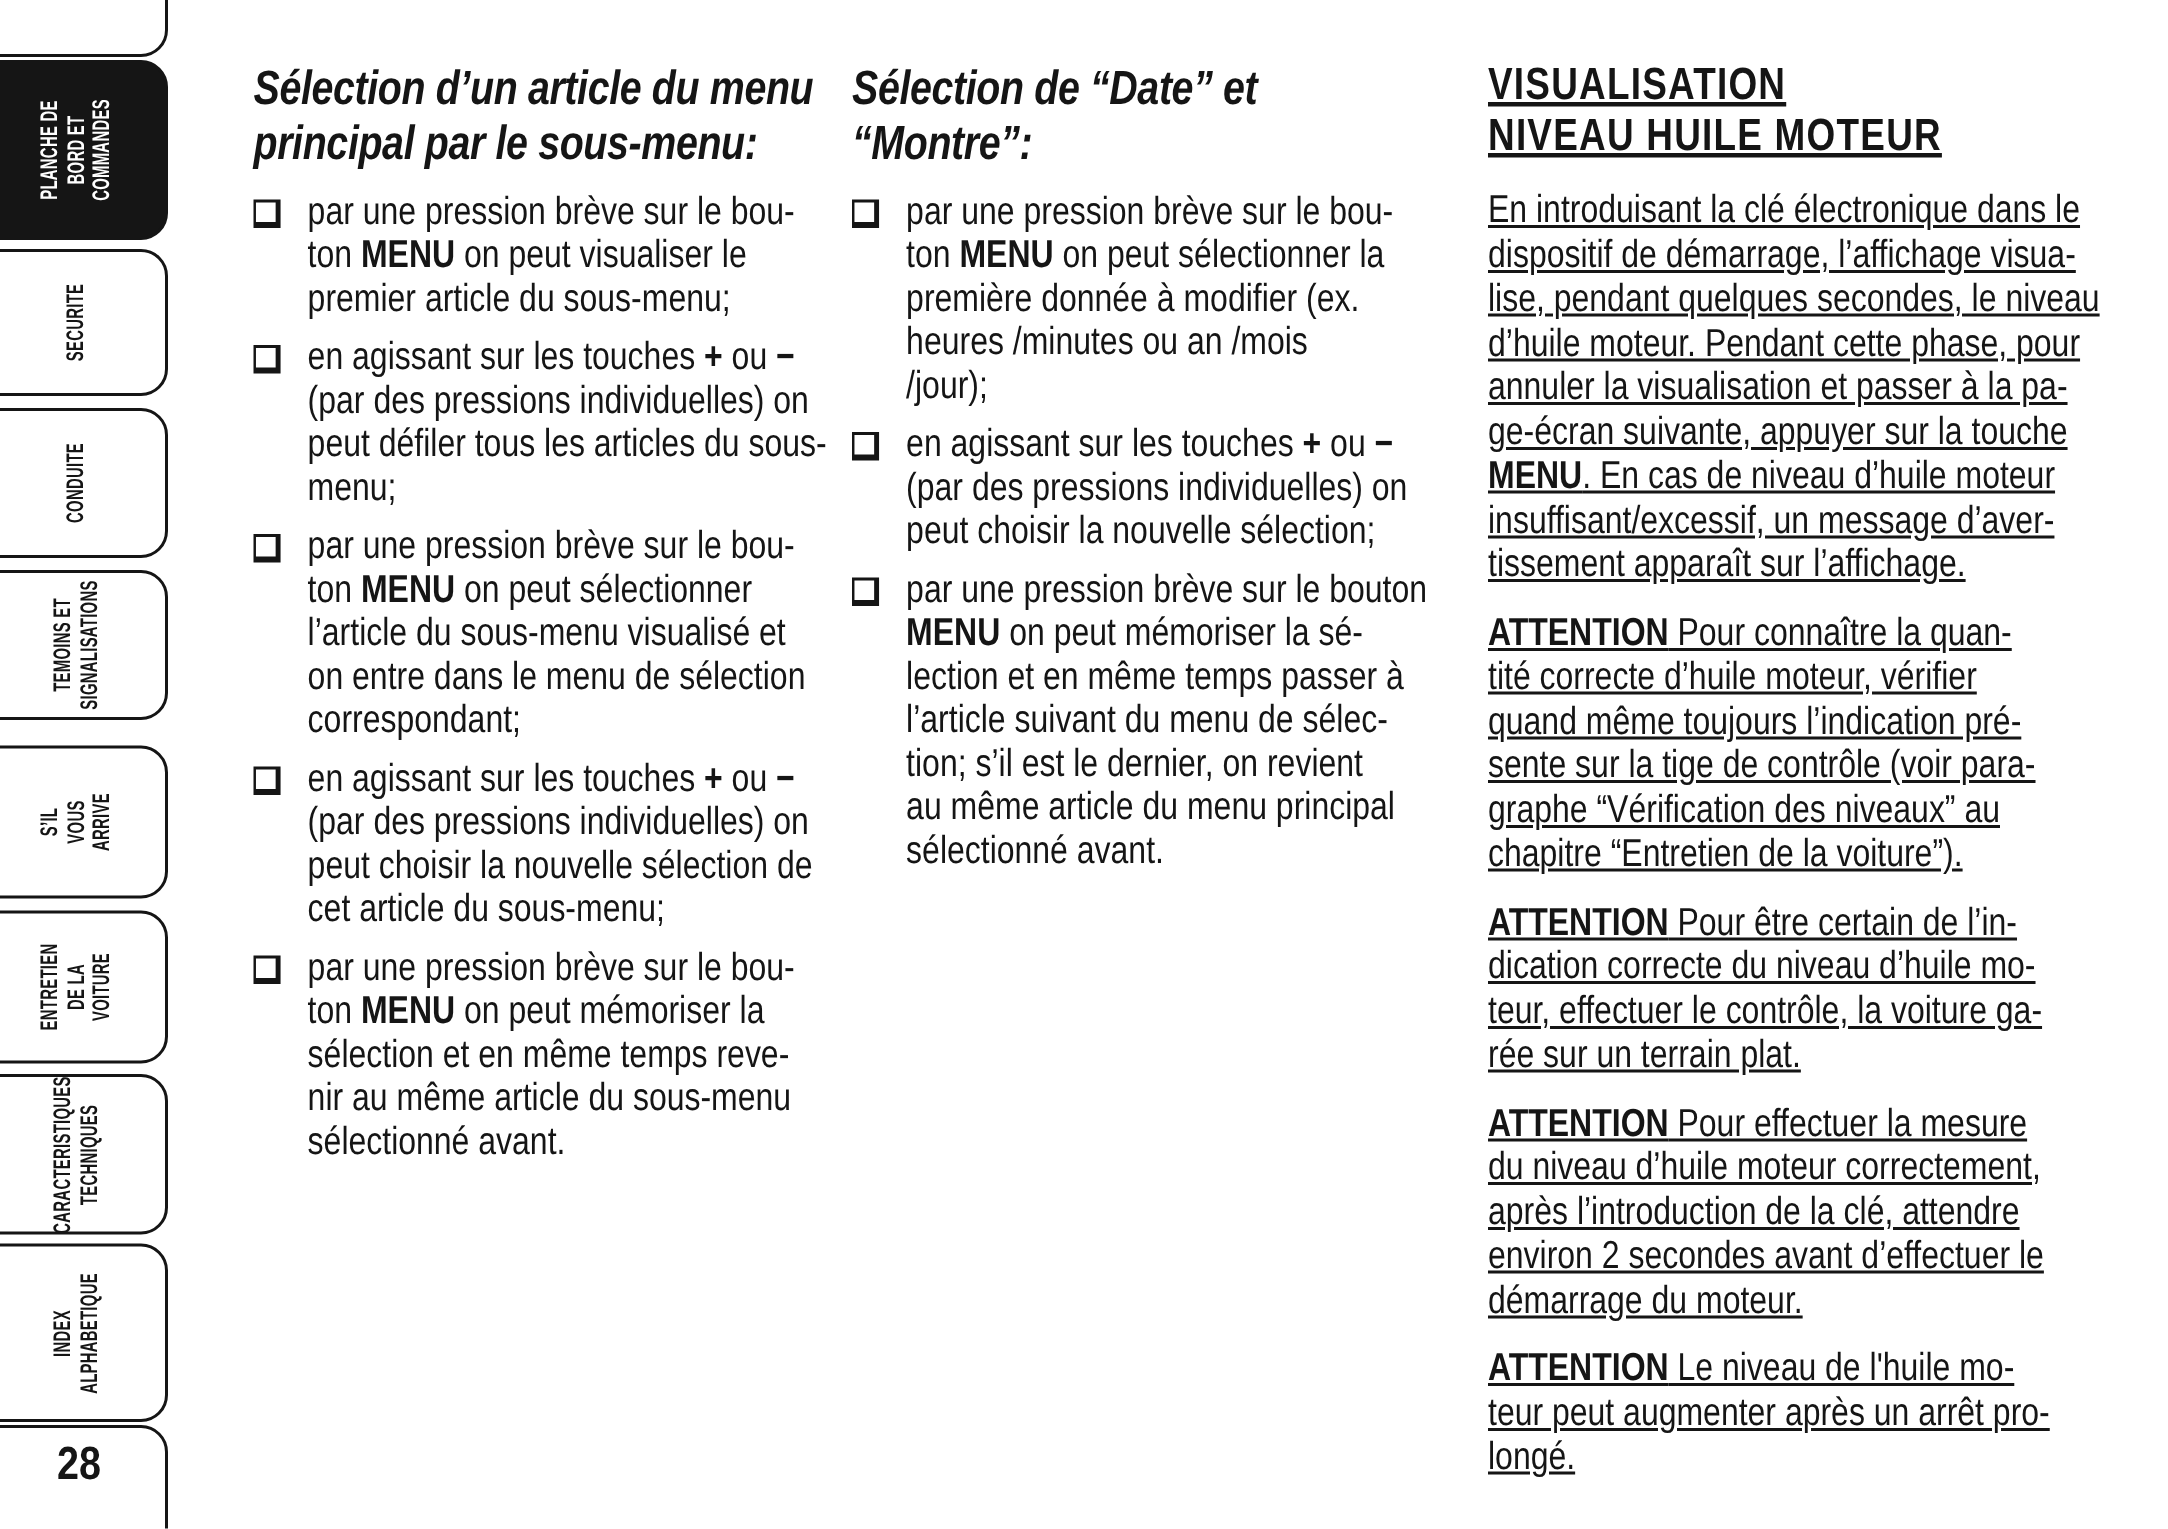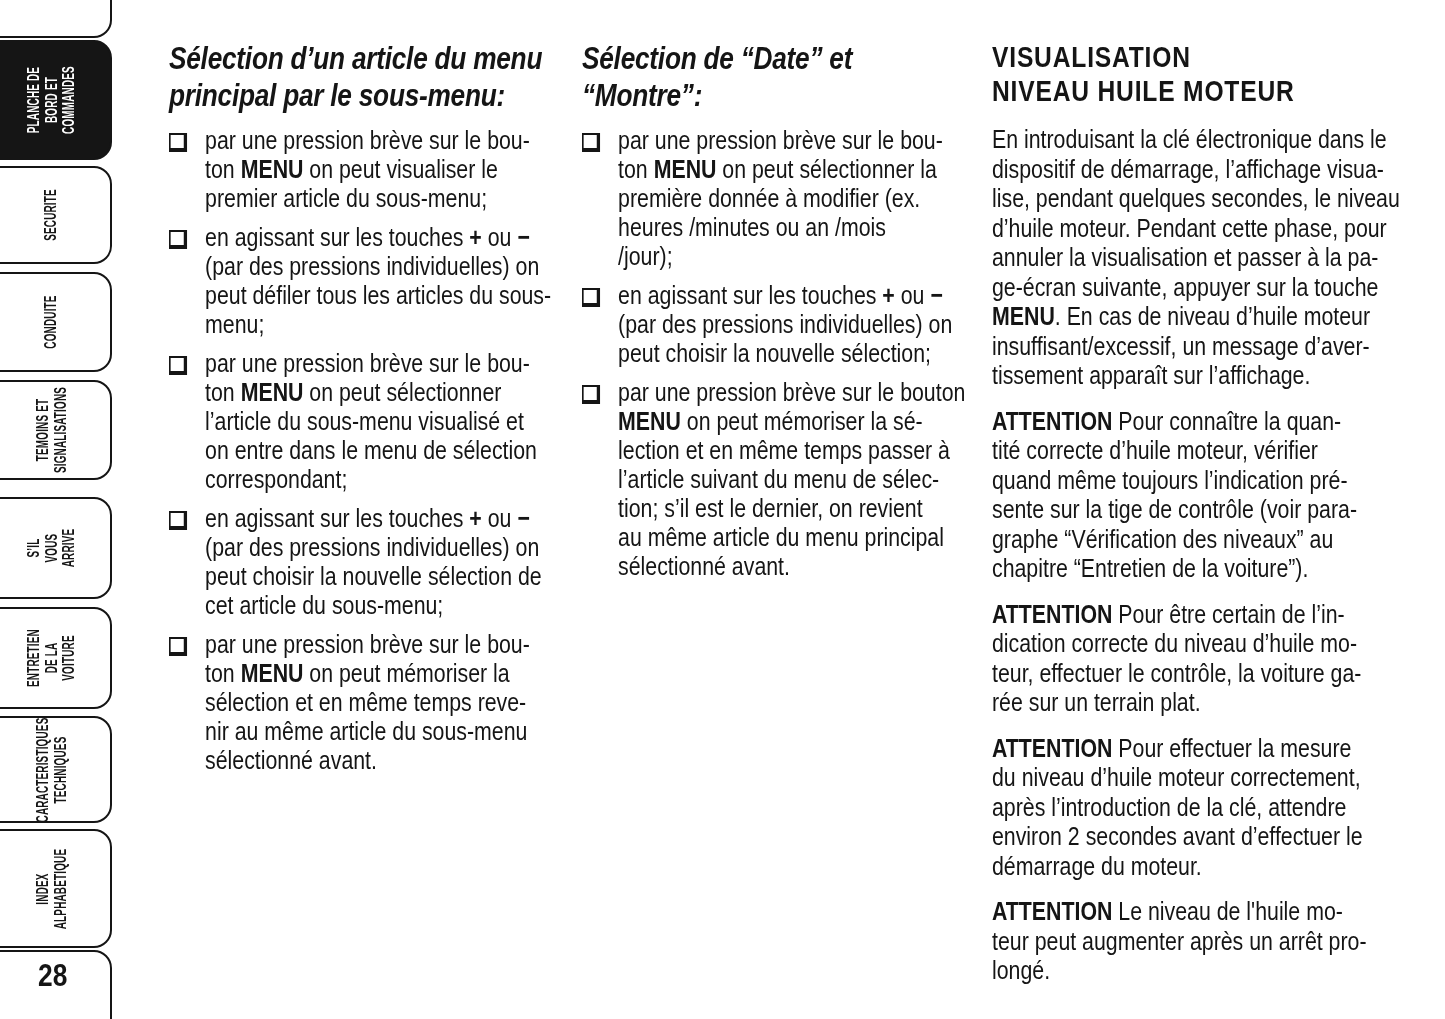--- a/index.html
+++ b/index.html
@@ -23,22 +23,22 @@
   .t9{top:950px;height:90px;}
   .tab-label{position:absolute;top:50%;left:50%;
        transform:translate(-50%,-50%) rotate(-90deg) scale(0.62,1);
        font-weight:bold;font-size:16px;line-height:17.5px;text-align:center;
        white-space:pre-line;letter-spacing:.3px;}
   .page-num{position:absolute;top:6px;left:46px;font-weight:bold;font-size:31px;
        transform:scale(0.85,1);transform-origin:0 0;letter-spacing:0;}
   
   .col{position:absolute;top:40px;margin-left:24px;}
   .c1{left:145px;width:396px;}
-  .c2{left:558px;width:396px;}
-  .c3{left:968px;width:422px;}
+  .c2{left:544px;width:396px;}
+  .c3{left:968px;width:422px;text-decoration:underline;}
   .cond{transform:scale(0.82,1);transform-origin:0 0;width:122%;}
   .h-ital{font-weight:bold;font-style:italic;font-size:32px;line-height:37px;
        white-space:pre-line;letter-spacing:-0.3px;margin:0 0 12px 0;}
   .h-caps{font-weight:bold;font-size:30px;line-height:34px;white-space:pre-line;
        letter-spacing:1px;margin:0 0 17px 0;}
   .item{display:flex;margin:0 0 10px 0;}
   .bullet{flex:0 0 auto;width:16px;height:13px;border:2.5px solid #151515;
        border-right-width:4.5px;border-bottom-width:4px;margin:7px 0 0 0;}
   .item-text{margin-left:22px;}
   .body-text{font-size:26px;line-height:29px;white-space:pre-line;}

